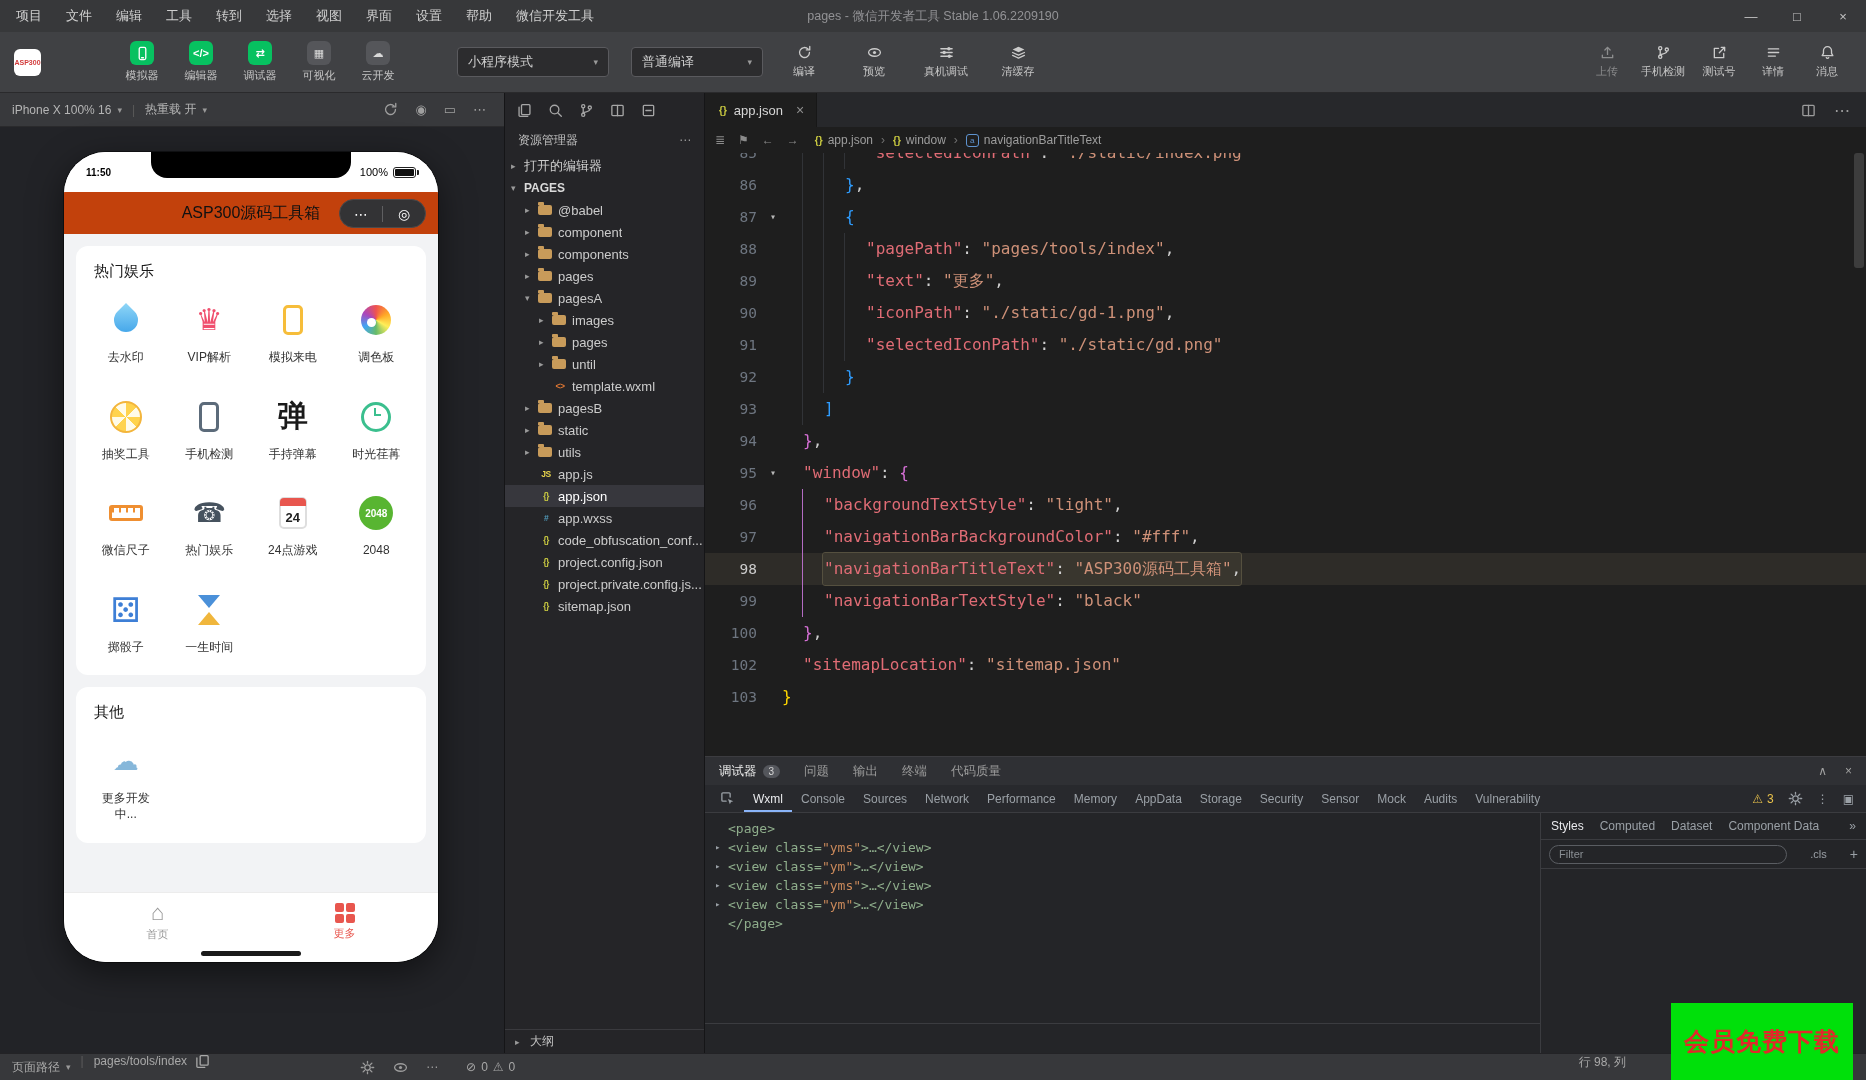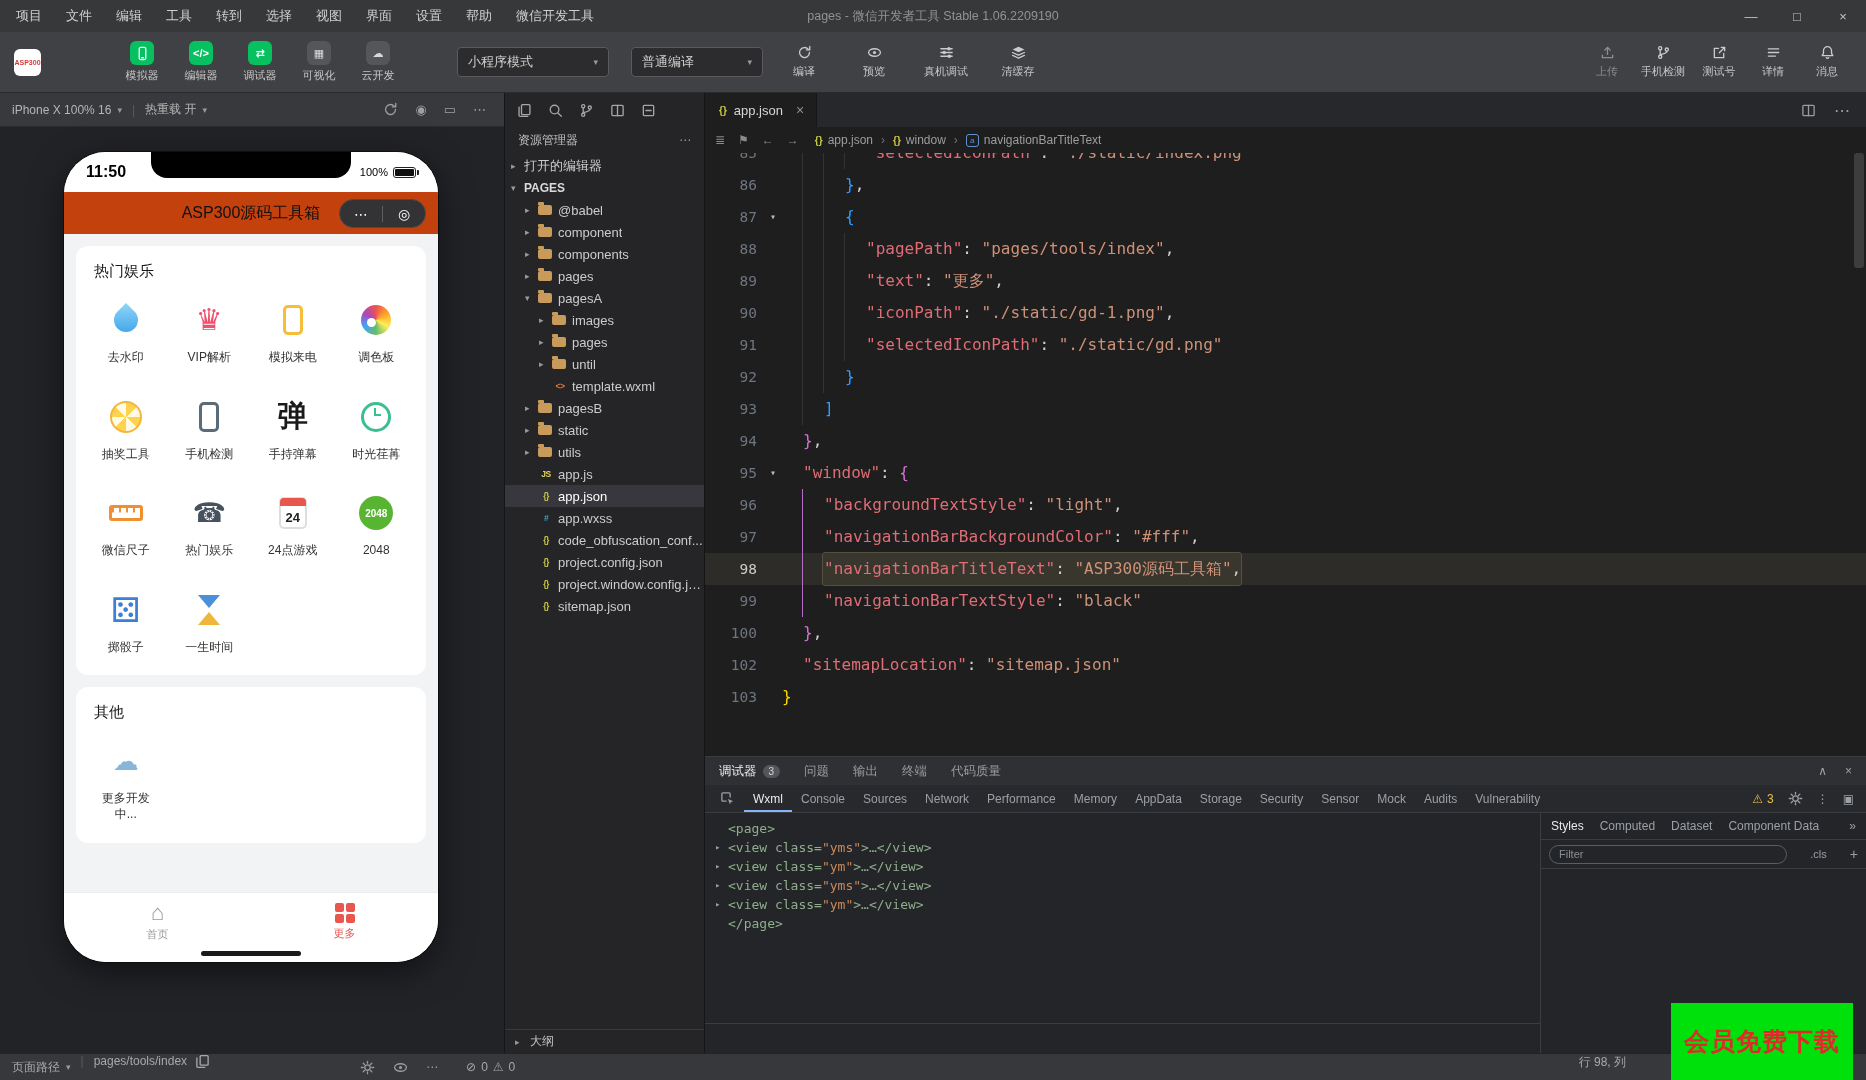--- a/index.html
+++ b/index.html
@@ -40,21 +40,21 @@
   
   .sim-panel{width:505px;background:#222327;position:relative;border-right:1px solid #151517;flex:none}
   .device-bar{height:34px;background:#38393c;display:flex;align-items:center;padding:0 12px;color:#b5b5b5;font-size:12px;border-bottom:1px solid #2a2a2c}
   .db-item{display:flex;align-items:center;cursor:pointer}
   .db-sep{color:#5a5a5a;margin:0 10px}
   .db-icons{margin-left:auto;display:flex;gap:17px;color:#9f9f9f;margin-right:6px;font-size:13px;align-items:center}
 
   .phone{position:absolute;left:64px;top:59px;width:374px;height:810px;background:#f2f3f5;border-radius:42px;overflow:hidden;box-shadow:0 0 0 1px rgba(0,0,0,.45),0 10px 34px rgba(0,0,0,.5)}
   .notch{position:absolute;top:0;left:50%;transform:translateX(-50%);width:200px;height:26px;background:#000;border-radius:0 0 16px 16px;z-index:5}
   .p-status{position:absolute;top:0;left:0;right:0;height:40px;background:#fff;display:flex;align-items:center;padding:0 22px;z-index:2}
-  .p-time{font-size:16px;font-weight:bold;color:#000}
+  .p-time{font-size:10px;font-weight:bold;color:#000}
   .p-batt-group{margin-left:auto;display:flex;align-items:center;font-size:11px;color:#000}
   .batt{width:23px;height:11px;border:1px solid #222;border-radius:3px;position:relative;display:inline-block;margin-left:5px}
   .batt i{position:absolute;inset:1px;background:#111;border-radius:1px}
   .batt::after{content:"";position:absolute;right:-4px;top:2px;width:2px;height:5px;background:#222;border-radius:0 1px 1px 0}
   .p-nav{position:absolute;top:40px;left:0;right:0;height:42px;background:#c2410c;display:flex;align-items:center;justify-content:center;z-index:2}
   .p-title{font-size:16px;color:#111}
   .capsule{position:absolute;right:12px;top:7px;width:87px;height:29px;border-radius:15px;background:#333335;border:1px solid #4a4a4c;display:flex;align-items:center;color:#fff}
   .cap-btn{flex:1;text-align:center;font-size:14px;cursor:pointer}
   .cap-div{width:1px;height:16px;background:#5f5f61}
   .p-content{position:absolute;top:82px;bottom:70px;left:0;right:0;padding:12px;overflow:hidden}
@@ -651,21 +651,21 @@
             <span class="tree-lbl">code_obfuscation_conf...</span>
           </div>
           <div class="tree-row" style="padding-left: 20px;">
             <span class="chev"></span>
             <span class="fico f-json">{}</span>
             <span class="tree-lbl">project.config.json</span>
           </div>
           <div class="tree-row" style="padding-left: 20px;">
             <span class="chev"></span>
             <span class="fico f-json">{}</span>
-            <span class="tree-lbl">project.window.config.js...</span>
+            <span class="tree-lbl">project.private.config.js...</span>
           </div>
           <div class="tree-row" style="padding-left: 20px;">
             <span class="chev"></span>
             <span class="fico f-json">{}</span>
             <span class="tree-lbl">sitemap.json</span>
           </div>
         </div>
       <div class="outline-row">
         <span class="chev">▸</span>
         <span>大纲</span>

